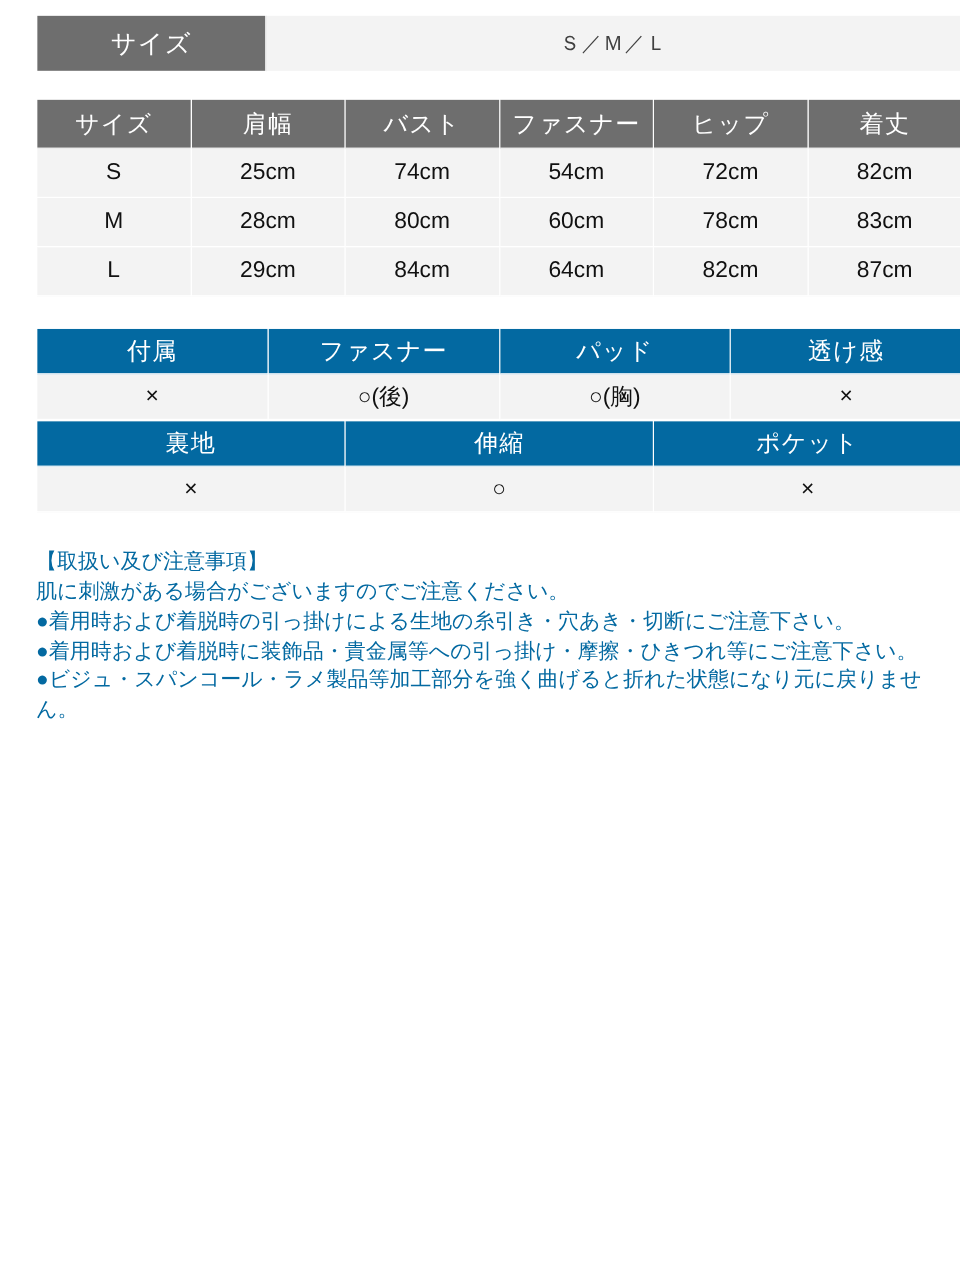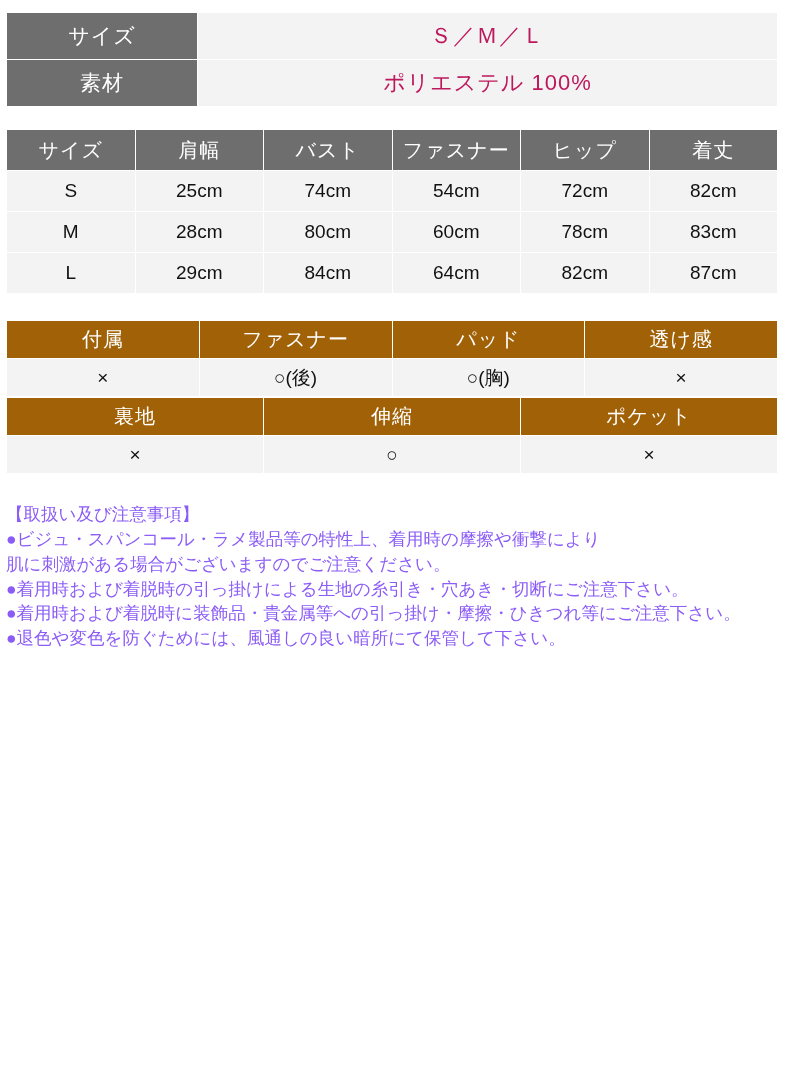--- a/index.html
+++ b/index.html
@@ -11,21 +11,21 @@
     width: 800px;
     height: 1067px;
     font-family: "Liberation Sans", sans-serif;
     color: #111111;
     position: relative;
   }
   .page {
     width: 800px;
     height: 1067px;
     box-sizing: border-box;
-    padding: 12px 14px 0 6px;
+    padding: 12px 14px 0 30px;
   }
   table {
     border-collapse: collapse;
     width: 772px;
     table-layout: fixed;
   }
   td, th {
     border: 1px solid #ffffff;
     text-align: center;
     font-weight: normal;
@@ -38,22 +38,22 @@
   }
   .spec-table .hdr {
     background: #6e6e6e;
     color: #ffffff;
     width: 190px;
     font-size: 21px;
     letter-spacing: 1px;
   }
   .spec-table .val {
     background: #f3f3f3;
-    color: #be185d;
-    font-size: 22px;
+    color: #404040;
+    font-size: 17px;
     letter-spacing: 1px;
   }
   .gap-md { height: 22px; }
   .gap-lg { height: 26px; }
 
   
   .meas-table th {
     background: #6e6e6e;
     color: #ffffff;
     height: 40px;
@@ -62,58 +62,54 @@
   }
   .meas-table td {
     background: #f3f3f3;
     color: #111111;
     height: 40px;
     font-size: 19px;
   }
 
   
   .detail-table th {
-    background: #a16207;
+    background: #0369a1;
     color: #ffffff;
     height: 37px;
     font-size: 20px;
     letter-spacing: 1px;
   }
   .detail-table td {
     background: #f3f3f3;
     color: #111111;
     height: 37px;
     font-size: 19px;
   }
 
   
   .notes {
     margin-top: 28px;
     font-size: 17.5px;
     line-height: 1.42;
-    color: #8b5cf6;
+    color: #0369a1;
   }
   .notes .line {
     white-space: pre-wrap;
   }
 </style>
 </head>
 <body>
 
 <div class="page">
 
   <table class="spec-table">
     <tbody>
       <tr>
         <td class="hdr">サイズ</td>
         <td class="val">Ｓ／Ｍ／Ｌ</td>
-      </tr>
-      <tr>
-        <td class="hdr">素材</td>
-        <td class="val">ポリエステル 100%</td>
       </tr>
     </tbody>
   </table>
 
   <div class="gap-md"></div>
 
   <table class="meas-table">
     <thead>
       <tr>
         <th>サイズ</th>
@@ -185,20 +181,19 @@
       <tr>
         <td>×</td>
         <td>○</td>
         <td>×</td>
       </tr>
     </tbody>
   </table>
 
   <div class="notes">
     <div class="line">【取扱い及び注意事項】</div>
-    <div class="line">●ビジュ・スパンコール・ラメ製品等の特性上、着用時の摩擦や衝撃により</div>
     <div class="line">肌に刺激がある場合がございますのでご注意ください。</div>
     <div class="line">●着用時および着脱時の引っ掛けによる生地の糸引き・穴あき・切断にご注意下さい。</div>
     <div class="line">●着用時および着脱時に装飾品・貴金属等への引っ掛け・摩擦・ひきつれ等にご注意下さい。</div>
-    <div class="line">●退色や変色を防ぐためには、風通しの良い暗所にて保管して下さい。</div>
+    <div class="line">●ビジュ・スパンコール・ラメ製品等加工部分を強く曲げると折れた状態になり元に戻りません。</div>
   </div>
 
 </div>
 
 </body></html>

